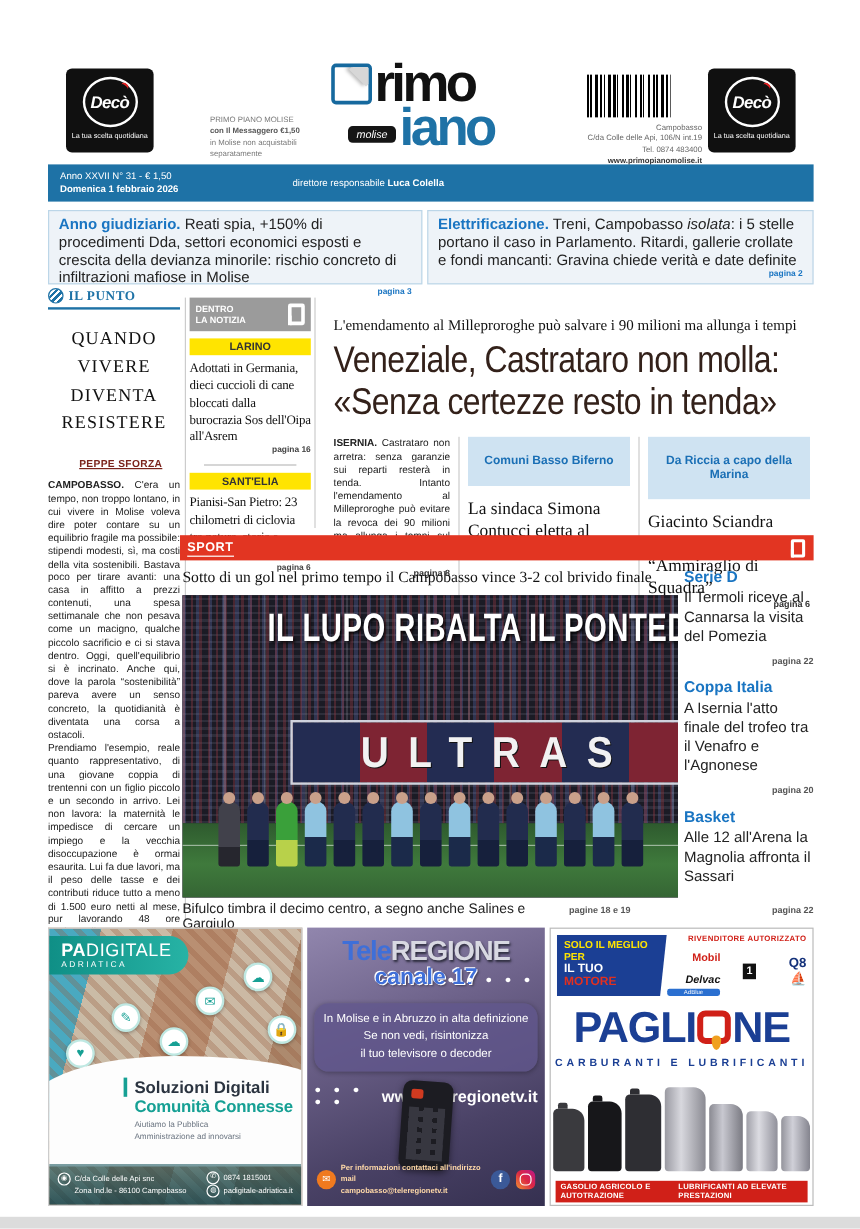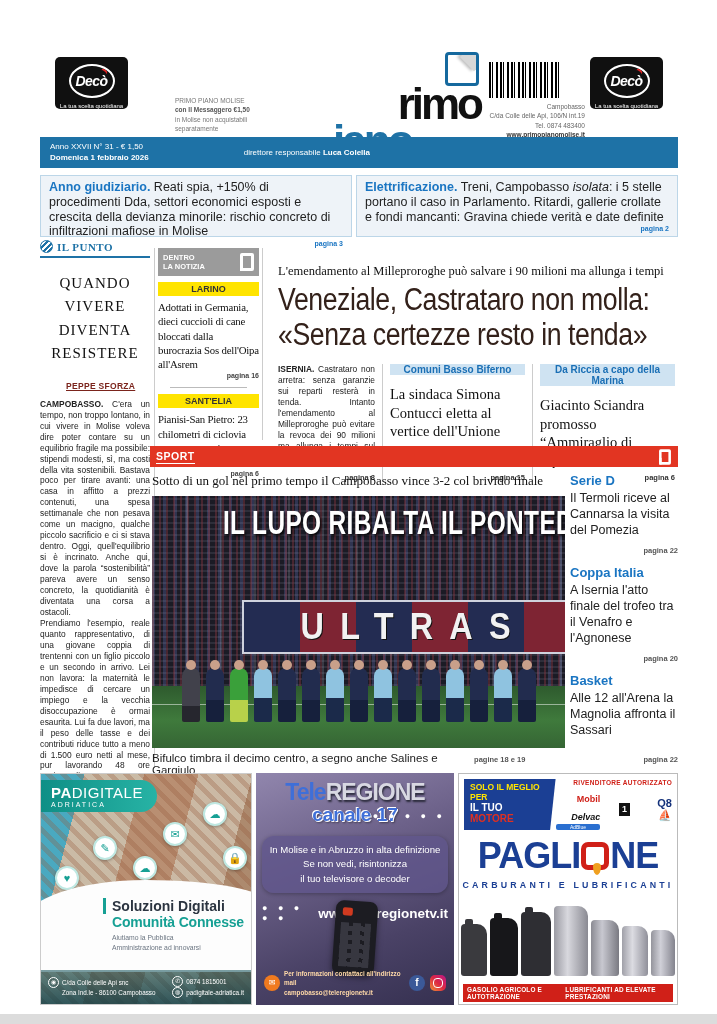--- a/index.html
+++ b/index.html
@@ -2,30 +2,30 @@
 <html><head>
 <meta charset="utf-8">
 <style>
   * { margin:0; padding:0; box-sizing:border-box; }
   html,body { background:#e9e9e9; }
   body { font-family:"Liberation Sans", sans-serif; }
   .page { position:relative; width:717px; height:1024px; background:#fff; margin:0 auto; overflow:hidden; }
   .serif { font-family:"Liberation Serif", serif; }
 
   
-  .deco { position:absolute; width:73px; height:52px; background:#101010; border-radius:5px; color:#fff; display:flex; flex-direction:column; align-items:center; }
+  .deco { position:absolute; width:73px; height:70px; background:#101010; border-radius:5px; color:#fff; display:flex; flex-direction:column; align-items:center; }
   .deco-left { left:55px; top:57px; } .deco-right { left:590px; top:57px; }
   .deco-circle { width:46px; height:42px; border:2px solid #fff; border-radius:50%; margin-top:7px; display:flex; align-items:center; justify-content:center; position:relative; }
   .deco-word { font-style:italic; font-weight:bold; font-size:14px; letter-spacing:-0.5px; }
   .deco-accent { position:absolute; right:6px; top:3px; width:7px; height:7px; border-top:2px solid #d22; border-radius:50%; transform:rotate(35deg); }
   .deco-tag { font-size:6px; margin-top:5px; }
   .price-note { position:absolute; left:175px; top:96px; width:95px; font-size:6.5px; color:#777; line-height:1.45; }
   .price-note b { color:#555; }
   .pp-logo { position:absolute; left:276px; top:52px; width:205px; }
-  .pp-row { display:flex; align-items:flex-end;flex-direction:column; }
+  .pp-row { display:flex; align-items:flex-end; }
   .pp-sq { width:34px; height:34px; background:#fff; border:3px solid #16699e; border-radius:4px; position:relative; overflow:hidden; margin-right:2px; }
   .pp-sq::after { content:""; position:absolute; right:-8px; top:-8px; width:20px; height:20px; background:#d7d7d7; transform:rotate(45deg); box-shadow:-2px 2px 3px rgba(0,0,0,.25); }
   .pp-word1 { font-size:44px; font-weight:bold; letter-spacing:-3px; color:#111; line-height:0.8; }
   .pp-row2 { margin-top:2px; margin-left:14px; display:flex; align-items:flex-end; }
   .pp-badge { background:#151515; color:#fff; border-radius:4px; font-size:9px; font-style:italic; padding:2px 7px; margin-right:3px; margin-bottom:5px; }
   .pp-word2 { font-size:44px; font-weight:bold; letter-spacing:-3px; color:#1e72a6; line-height:0.8; }
   .barcode { position:absolute; left:489px; top:62px; width:70px; height:36px; background:repeating-linear-gradient(90deg,#000 0 2px,#fff 2px 3px,#000 3px 4px,#fff 4px 7px,#000 7px 9px,#fff 9px 11px); outline:4px solid #fff; }
   .mh-contact { position:absolute; left:430px; top:102px; width:155px; text-align:right; font-size:6.5px; color:#666; line-height:1.45; }
   .mh-contact .b { font-weight:bold; color:#333; }
 
@@ -68,21 +68,21 @@
 
   .maincol { position:absolute; left:265px; top:264px; width:413px;margin-left:13px; }
   .kicker { font-family:"Liberation Serif", serif; font-size:12.5px; color:#111; white-space:nowrap; }
   .headline { margin-top:4px; color:#33211a; }
   .headline span { display:inline-block; transform:scaleX(0.86); transform-origin:left; font-size:31px; letter-spacing:-0.5px; white-space:nowrap; line-height:1.12; }
   .mainrow { display:flex; margin-top:12px; }
   .isernia { width:104px; font-size:8.4px; line-height:1.3; text-align:justify; color:#222; padding-right:7px; }
   .isernia .b { font-weight:bold; }
   .isernia .pg { display:block; text-align:right; font-weight:bold; font-size:7.5px; margin-top:10px; color:#333; }
   .mbox { width:150px; padding:0 7px; border-left:1px solid #ccc; display:flex; flex-direction:column; }
-  .mbox-h { background:#cfe3f2; color:#1a6fb5; font-weight:bold; font-size:10px; text-align:center; padding:0 0; }
+  .mbox-h { background:#cfe3f2; color:#1a6fb5; font-weight:bold; font-size:10px; text-align:center; padding:15px 0; }
   .mbox-t { font-family:"Liberation Serif", serif; font-size:14.5px; line-height:1.25; margin-top:10px; color:#111; }
   .mbox .pg { text-align:right; font-size:7.5px; font-weight:bold; color:#333; margin-top:auto; }
 
   
   .sport-bar { position:absolute; left:150px; top:446px; width:528px; height:21px; background:#e23522; color:#fff; display:flex; align-items:center; padding:0 6px; }
   .sport-label { font-size:10.5px; font-weight:bold; letter-spacing:0.5px; border-bottom:1px solid #fff; padding-bottom:1px; }
   .sport-bar .p-icon { margin-left:auto; transform:scale(0.85); }
   .sport-kicker { position:absolute; left:152px; top:473px; width:412px; font-family:"Liberation Serif", serif; font-size:13px; white-space:nowrap; color:#111; }
   .sp-side { position:absolute; left:570px; top:473px; width:108px; }
   .sp-tag { color:#1a75c2; font-weight:bold; font-size:13px; margin-bottom:2px; }

